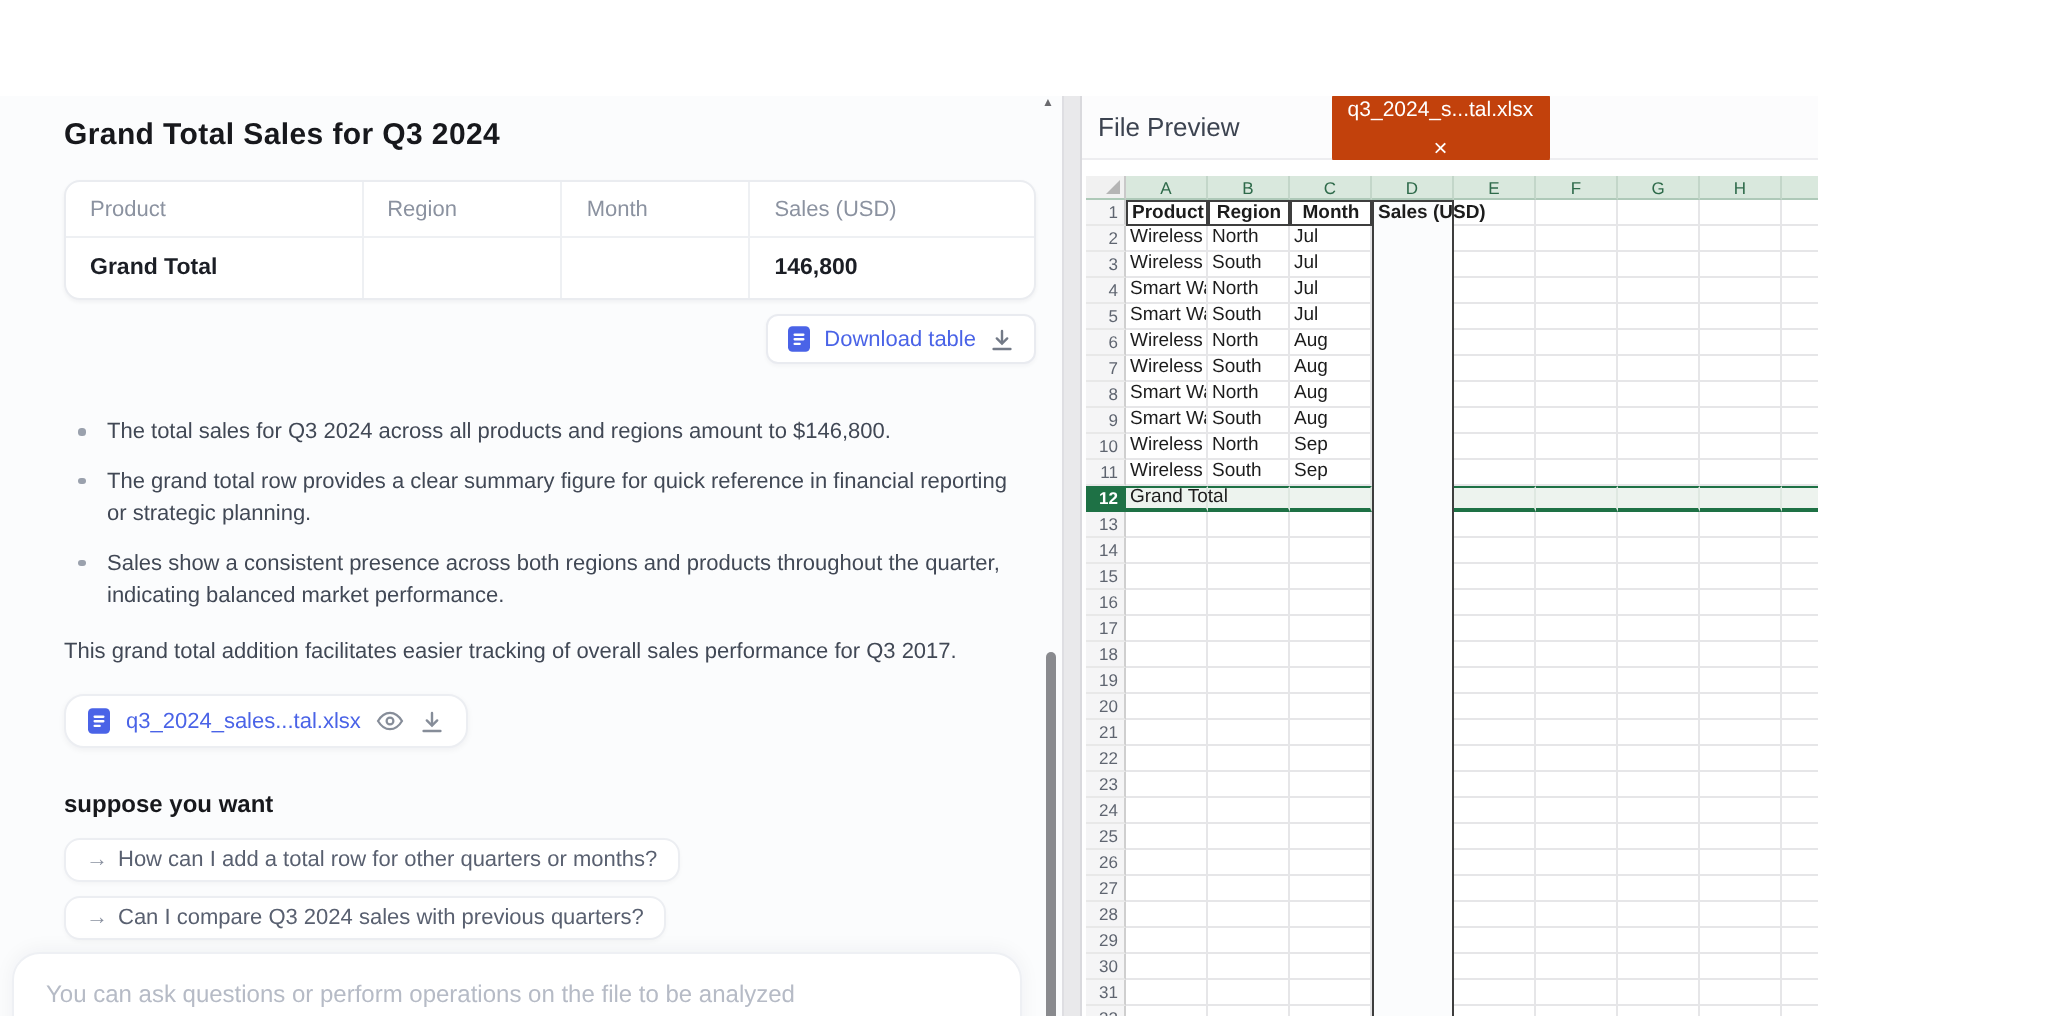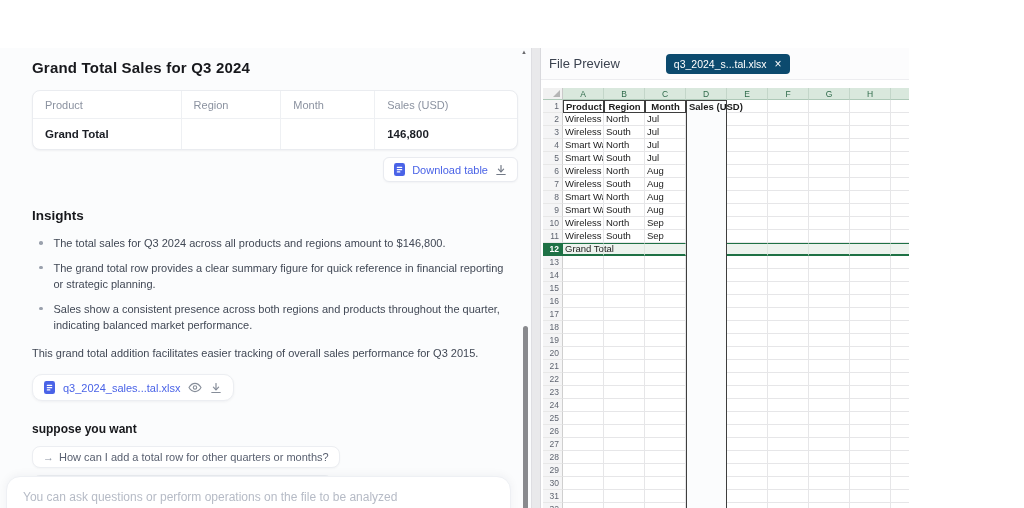--- a/index.html
+++ b/index.html
@@ -62,22 +62,22 @@
 
   
   .gutter { position:absolute; left:531px; top:0; width:10px; height:508px; background:#e9e9eb;
             border-left:1px solid #dedee2; border-right:1px solid #d9d9dd; }
 
   
   .right { position:absolute; left:541px; top:0; width:483px; height:508px; background:#fff; }
   .preview-header { position:relative; height:32px; display:flex; align-items:center; padding:0 8px;
                     background:#fcfcfd; border-bottom:1px solid #ededf0; }
   .fp-title { font-size:13px; font-weight:500; color:#3c4350; }
-  .file-tab { margin-left:46px; display:inline-flex; align-items:center; gap:8px; background:#0c4a6e;
-              color:#fff; font-size:10.5px; padding:4px 8px; border-radius:4px; cursor:pointer; }
+  .file-tab { margin-left:46px; display:inline-flex; align-items:center; gap:8px; background:#c2410c;
+              color:#fff; font-size:10.5px; padding:4px 8px; border-radius:4px; cursor:pointer;flex-direction:column; }
   .tab-close { font-size:12px; line-height:10px; cursor:pointer; }
   .exit-btn { position:absolute; right:10px; display:inline-flex; align-items:center; gap:4px;
               background:none; border:none; color:#4c5bd4; font-size:11px; cursor:pointer; }
 
   .sheet { position:absolute; left:0; top:32px; width:483px; height:476px; overflow:hidden; background:#fff; }
   .grid { position:absolute; left:2px; top:8px; width:512px; }
   .letters { display:flex; height:12px; }
   .corner { width:20px; position:relative; background:#f1f1f1; border-right:1px solid #c9c9c9;
             border-bottom:1px solid #aec9b8; }
   .corner:after { content:""; position:absolute; right:2px; bottom:2px; border-style:solid;
@@ -145,38 +145,37 @@
           <span style="display:inline-flex">
             <svg width="12" height="12" viewBox="0 0 12 12" fill="none" stroke="#737a87" stroke-width="1.2" stroke-linecap="round">
                 <path d="M6 1.5v6"></path>
                 <path d="M3.4 5.2 6 7.8 8.6 5.2"></path>
                 <path d="M1.8 10.5h8.4"></path>
               </svg>
           </span>
         </button>
       </div>
 
-      <div class="insights-h">Insights</div>
 
       <div class="bullets">
         <div class="bullet">
           <span class="dot"></span>
           <span class="bullet-text">The total sales for Q3 2024 across all products and regions amount to $146,800.</span>
         </div>
         <div class="bullet">
           <span class="dot"></span>
           <span class="bullet-text">The grand total row provides a clear summary figure for quick reference in financial reporting or strategic planning.</span>
         </div>
         <div class="bullet">
           <span class="dot"></span>
           <span class="bullet-text">Sales show a consistent presence across both regions and products throughout the quarter, indicating balanced market performance.</span>
         </div>
       </div>
 
-      <div class="summary">This grand total addition facilitates easier tracking of overall sales performance for Q3 2015.</div>
+      <div class="summary">This grand total addition facilitates easier tracking of overall sales performance for Q3 2017.</div>
 
       <div class="file-chip">
         <span style="display:inline-flex">
           <svg width="11" height="13" viewBox="0 0 12 14">
               <rect width="12" height="14" rx="2.5" fill="#4a63e7"></rect>
               <rect x="3" y="4" width="6" height="1.3" rx=".6" fill="#fff"></rect>
               <rect x="3" y="6.5" width="6" height="1.3" rx=".6" fill="#fff"></rect>
               <rect x="3" y="9" width="4" height="1.3" rx=".6" fill="#fff"></rect>
             </svg>
         </span>

